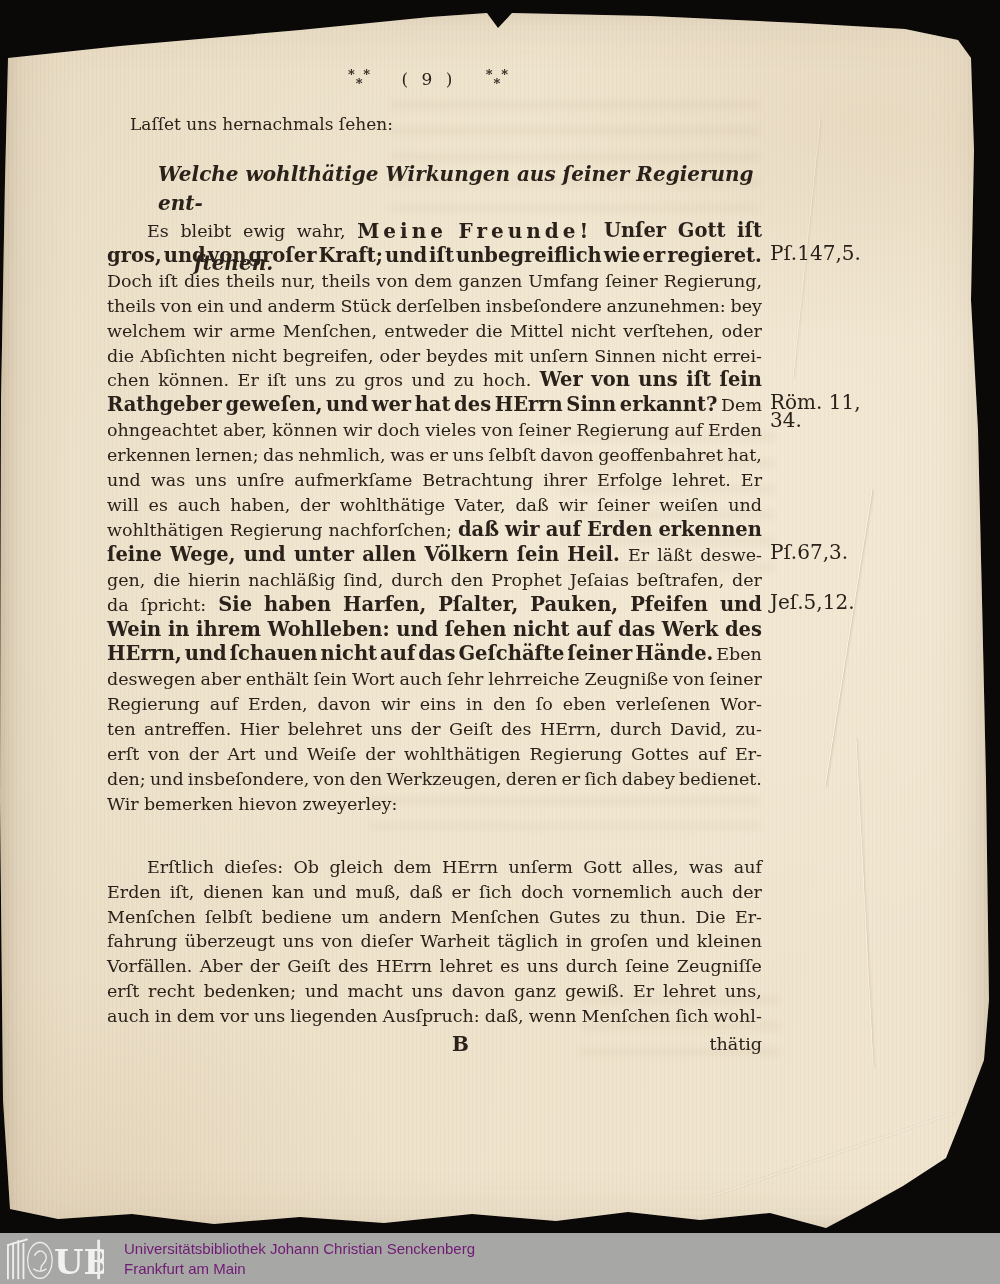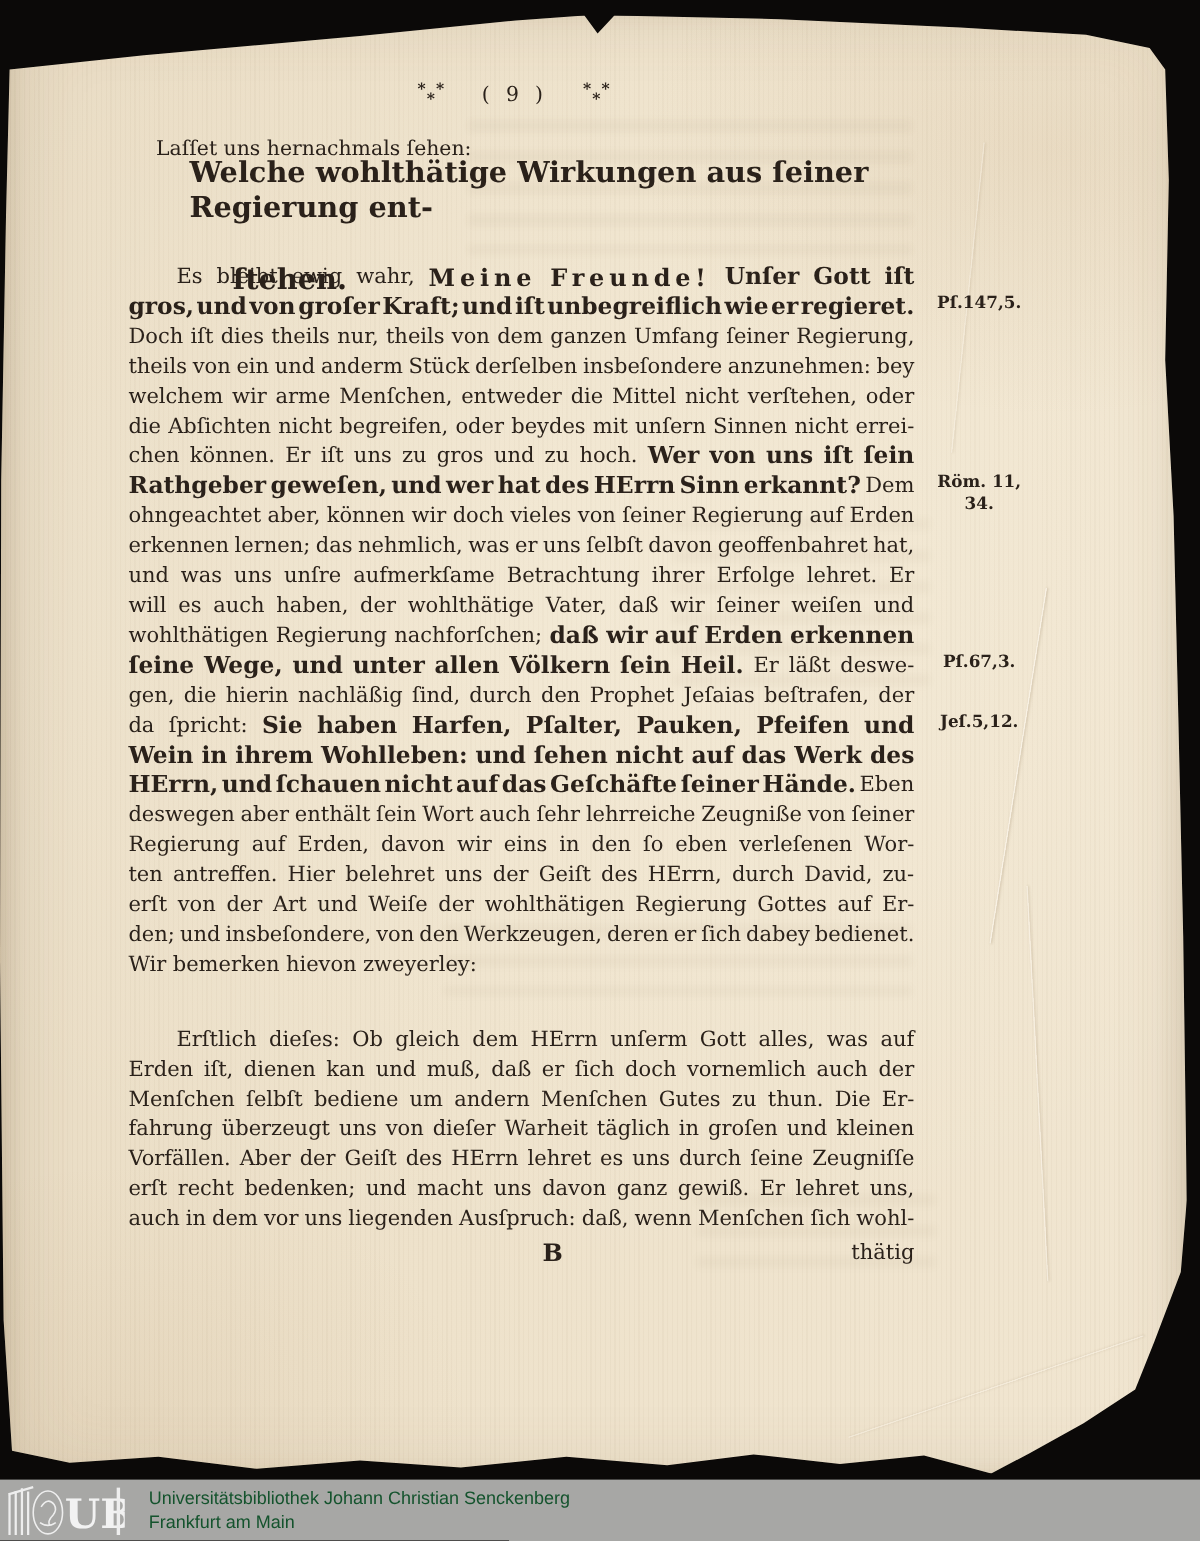--- a/index.html
+++ b/index.html
@@ -35,41 +35,41 @@
   .c2{left:864px;top:738px;height:330px;transform:rotate(-3deg);opacity:.8;}
   .c3{left:806px;top:118px;height:260px;transform:rotate(6deg);opacity:.55;}
   .c4{left:700px;top:1155px;height:1px;width:260px;transform:rotate(-19deg);opacity:.6;}
   
   .ornament{position:absolute;left:348px;top:66px;width:162px;display:flex;
     justify-content:space-between;align-items:flex-start;}
   .ast{display:flex;flex-direction:column;align-items:center;font-size:13px;line-height:9px;
     font-weight:bold;letter-spacing:2px;padding-top:4px;}
   .pgnum{font-size:17px;letter-spacing:4px;padding-top:3px;}
   .intro{position:absolute;left:130px;top:114px;font-size:17px;}
-  .heading{position:absolute;left:158px;top:130px;width:616px;font-weight:bold;
-    font-size:24px;line-height:28.5px;}
+  .heading{position:absolute;left:158px;top:160px;width:616px;font-weight:bold;
+    font-size:20px;line-height:28.5px;font-style:italic;}
   .heading .h2{padding-left:36px;margin-top:32px;}
   .page-text{position:absolute;left:107px;top:219px;width:655px;font-size:17.5px;}
   .line{display:flex;justify-content:space-between;line-height:24.9px;position:relative;
     white-space:nowrap;}
   .line.indent{padding-left:40px;}
   .line.left{justify-content:flex-start;gap:.30em;}
   .line .b{font-weight:700;font-size:19.5px;}
   .line .sp{font-weight:700;font-size:20px;letter-spacing:4px;}
-  .margin-note{position:absolute;left:calc(100% + 8px);top:1px;width:92px;font-size:14px;
-    line-height:17.5px;white-space:pre-line;font-weight:700;text-align:center;}
+  .margin-note{position:absolute;left:calc(100% + 8px);top:1px;width:92px;font-size:20px;
+    line-height:17.5px;white-space:pre-line;font-weight:400;}
   .para2{margin-top:38px;}
   .catch-line{position:relative;height:25px;margin-top:3px;line-height:24.9px;}
   .signature{position:absolute;left:345px;font-size:20px;font-weight:700;}
   .catchword{position:absolute;right:0;font-size:17.5px;}
   
   .footer-bar{position:absolute;left:0;bottom:0;width:1000px;height:51px;background:#a7a7a5;
     display:flex;align-items:center;gap:20px;padding-left:4px;box-sizing:border-box;}
   .footer-text{font-family:"Liberation Sans","DejaVu Sans",sans-serif;font-size:15px;
-    line-height:19.5px;color:#14532d;}
+    line-height:19.5px;color:#701a75;}
 </style>
 </head>
 <body>
 
 <div class="stage">
 
   <div class="paper">
 
     <div class="ghost g1"></div>
     <div class="ghost g2"></div>

